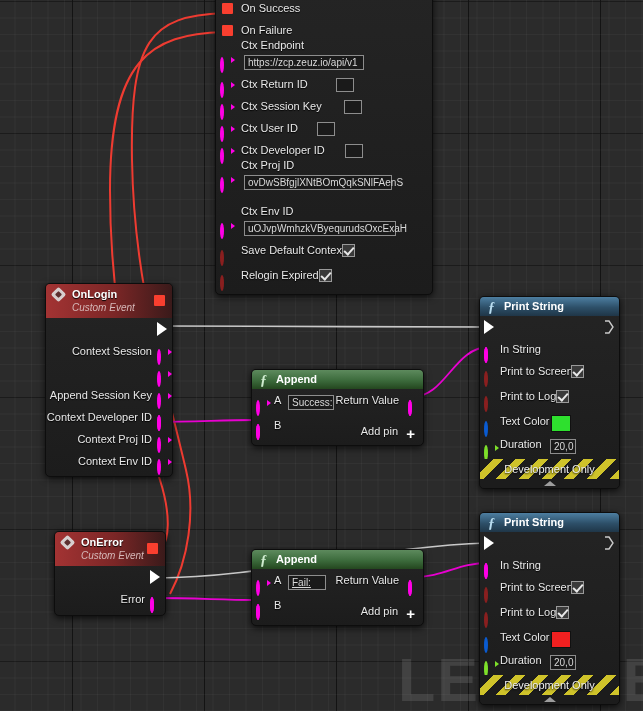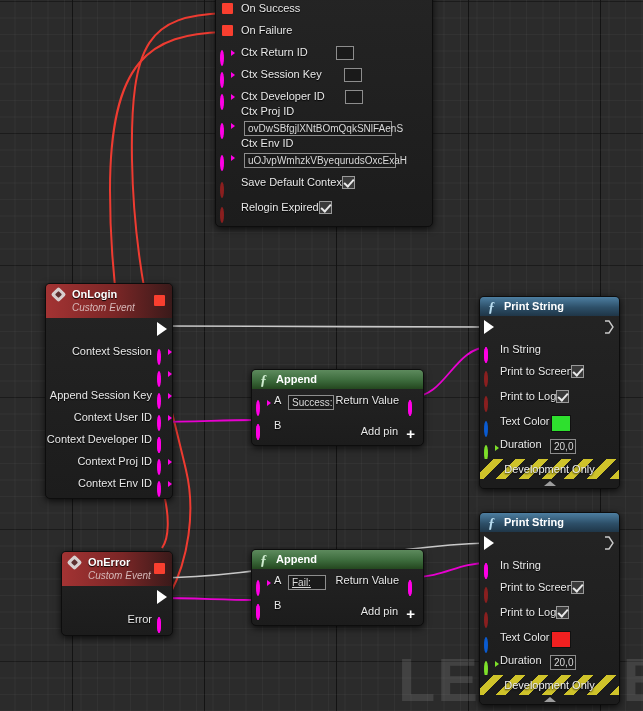--- a/index.html
+++ b/index.html
@@ -273,21 +273,21 @@
     width: 0; height: 0;
     border-left: 6px solid transparent;
     border-right: 6px solid transparent;
     border-bottom: 5px solid #9d9d9d;
   }
 
   
   #detail-node { left: 215px; top: -8px; width: 218px; }
   #detail-node .node-body { border-radius: 0 0 5px 5px; padding-bottom: 5px; }
   #onlogin-node { left: 45px; top: 283px; width: 128px; }
-  #onerror-node { left: 61px; top: 531px; width: 112px; margin-top: 20px; }
+  #onerror-node { left: 54px; top: 531px; width: 112px; }
   #append1-node { left: 251px; top: 369px; width: 173px; }
   #append2-node { left: 251px; top: 549px; width: 173px; }
   #print1-node { left: 479px; top: 296px; width: 141px; }
   #print2-node { left: 479px; top: 512px; width: 141px; }
 </style>
 </head>
 <body>
 
 <div id="stage">
 
@@ -320,55 +320,69 @@
       <div class="row">
         <span class="sq" style="left:6px; top:6px;"></span>
         <span class="lbl" style="position:absolute; left:25px;">On Success</span>
       </div>
 
       <div class="row">
         <span class="sq" style="left:6px; top:6px;"></span>
         <span class="lbl" style="position:absolute; left:25px;">On Failure</span>
       </div>
 
+      <div class="row tall" style="height:32px;">
+        <span class="pin in c-string" style="top:13px;">
+          <span class="pin-circle"></span><span class="pin-arrow"></span>
+        </span>
+        <span class="lbl" style="position:absolute; left:25px; top:-4px; line-height:16px;">Ctx Endpoint</span>
+        <span class="txtbox" style="position:absolute; left:28px; top:14px; width:120px;">https://zcp.zeuz.io/api/v1</span>
+      </div>
 
       <div class="row">
         <span class="pin in c-string" style="top:6px;">
           <span class="pin-circle"></span><span class="pin-arrow"></span>
         </span>
         <span class="lbl" style="position:absolute; left:25px;">Ctx Return ID</span>
         <span class="txtbox" style="position:absolute; left:120px; top:5px; width:18px; height:14px;"></span>
       </div>
 
       <div class="row">
         <span class="pin in c-string" style="top:6px;">
           <span class="pin-circle"></span><span class="pin-arrow"></span>
         </span>
         <span class="lbl" style="position:absolute; left:25px;text-align:right;">Ctx Session Key</span>
         <span class="txtbox" style="position:absolute; left:128px; top:5px; width:18px; height:14px;"></span>
       </div>
 
+      <div class="row">
+        <span class="pin in c-string" style="top:6px;">
+          <span class="pin-circle"></span><span class="pin-arrow"></span>
+        </span>
+        <span class="lbl" style="position:absolute; left:25px;">Ctx User ID</span>
+        <span class="txtbox" style="position:absolute; left:101px; top:5px; width:18px; height:14px;"></span>
+      </div>
 
       <div class="row">
         <span class="pin in c-string" style="top:6px;">
           <span class="pin-circle"></span><span class="pin-arrow"></span>
         </span>
         <span class="lbl" style="position:absolute; left:25px;">Ctx Developer ID</span>
         <span class="txtbox" style="position:absolute; left:129px; top:5px; width:18px; height:14px;"></span>
       </div>
 
       <div class="row" style="height:32px;">
         <span class="pin in c-string" style="top:13px;">
           <span class="pin-circle"></span><span class="pin-arrow"></span>
         </span>
         <span class="lbl" style="position:absolute; left:25px; top:-4px; line-height:16px;">Ctx Proj ID</span>
         <span class="txtbox" style="position:absolute; left:28px; top:14px; width:148px;">ovDwSBfgjlXNtBOmQqkSNlFAenS</span>
       </div>
 
-      <div class="row" style="height:32px;">
+      <div class="row" style="height:32px;margin-top:14px;">
         <span class="pin in c-string" style="top:13px;">
           <span class="pin-circle"></span><span class="pin-arrow"></span>
         </span>
         <span class="lbl" style="position:absolute; left:25px; top:-4px; line-height:16px;">Ctx Env ID</span>
         <span class="txtbox" style="position:absolute; left:28px; top:14px; width:152px;">uOJvpWmhzkVByequrudsOxcExaH</span>
       </div>
 
       <div class="row" style="height:25px;">
         <span class="pin in c-exec-red" style="top:8px;">
           <span class="pin-circle"></span>
@@ -412,26 +426,20 @@
           <span class="pin-circle"></span><span class="pin-arrow"></span>
         </span>
       </div>
       <div class="row">
         <span class="lbl right">Append Session Key</span>
         <span class="pin out c-string" style="top:6px;">
           <span class="pin-circle"></span><span class="pin-arrow"></span>
         </span>
       </div>
       <div class="row">
-        <span class="lbl right">Context User ID</span>
-        <span class="pin out c-string" style="top:6px;">
-          <span class="pin-circle"></span><span class="pin-arrow"></span>
-        </span>
-      </div>
-      <div class="row">
         <span class="lbl right">Context Developer ID</span>
         <span class="pin out c-string" style="top:6px;">
           <span class="pin-circle filled"></span>
         </span>
       </div>
       <div class="row">
         <span class="lbl right">Context Proj ID</span>
         <span class="pin out c-string" style="top:6px;">
           <span class="pin-circle"></span><span class="pin-arrow"></span>
         </span>

